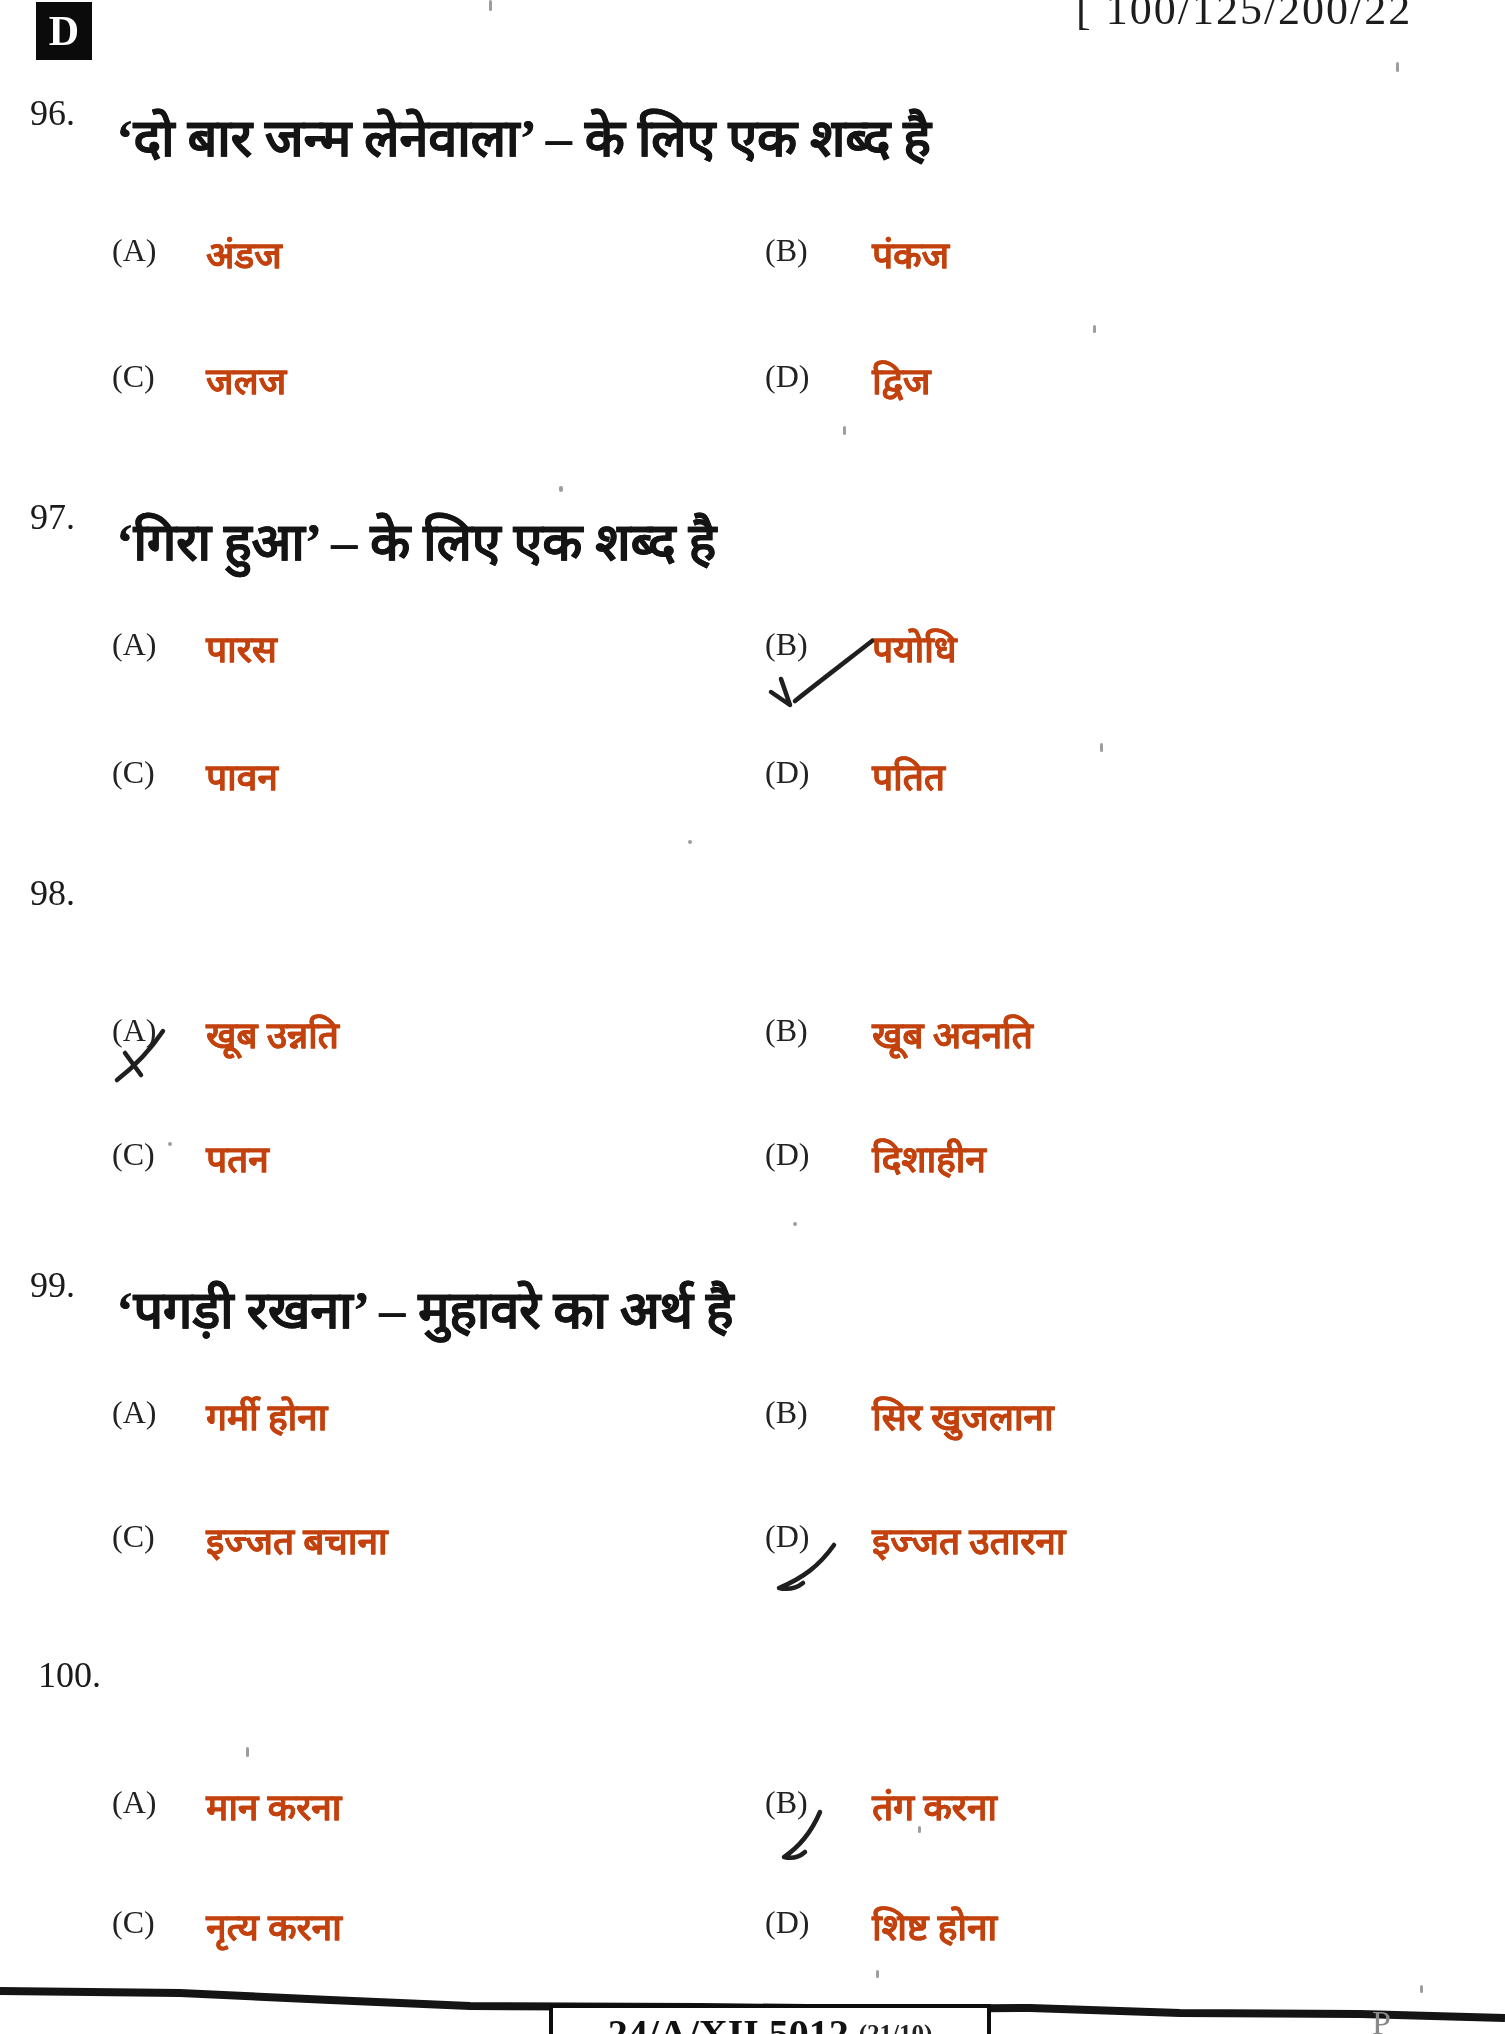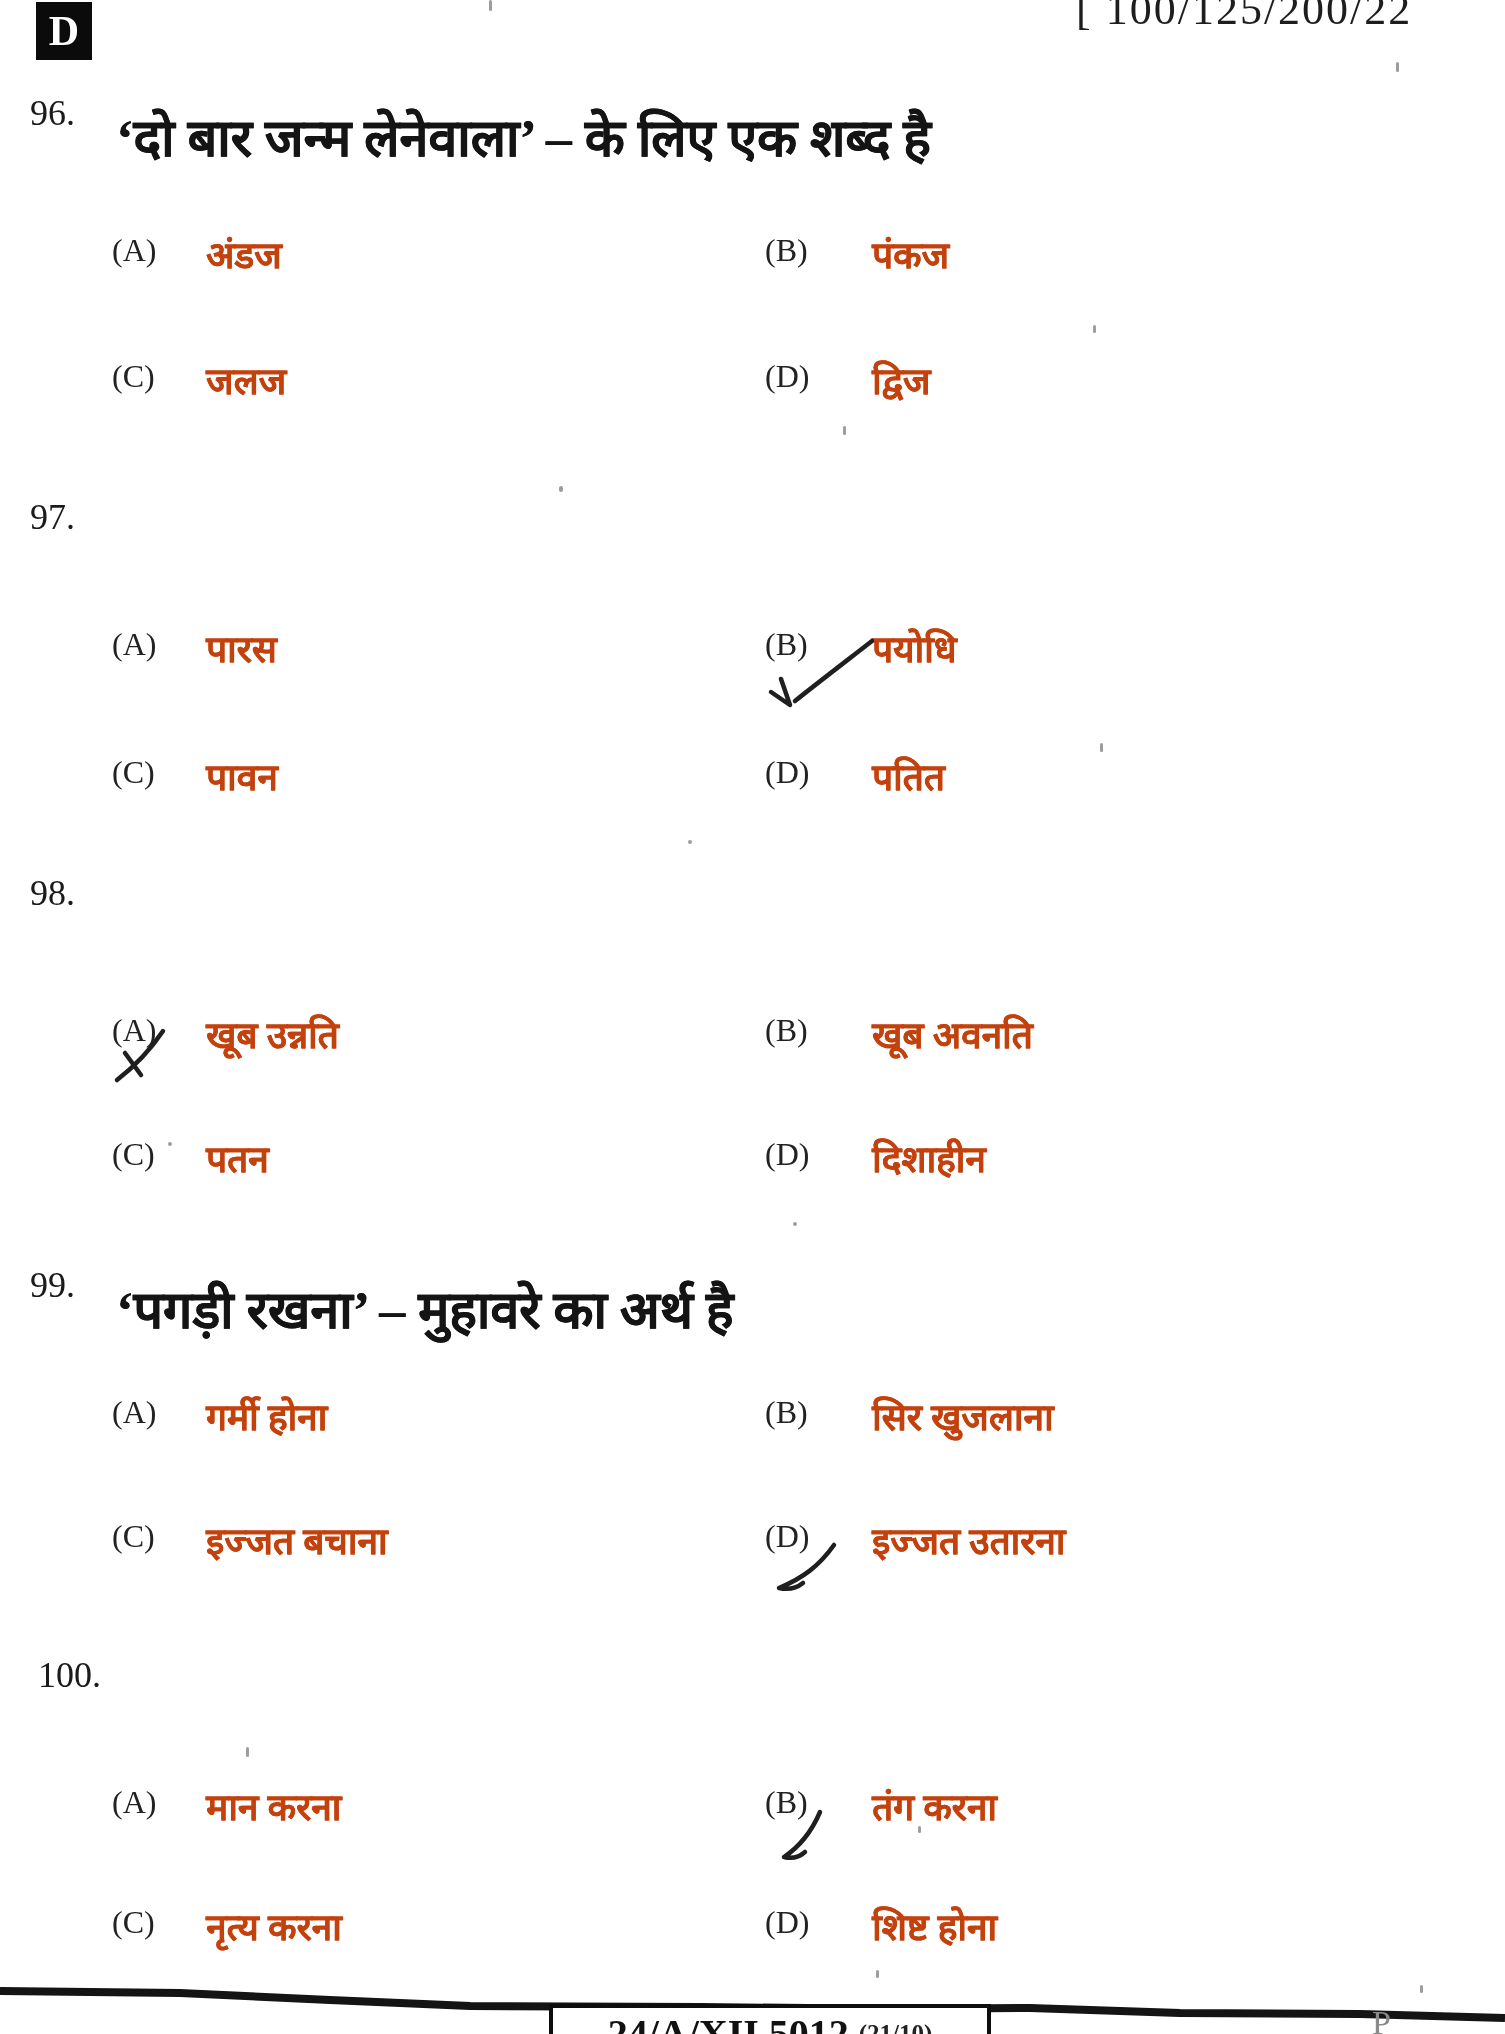--- a/index.html
+++ b/index.html
@@ -85,20 +85,21 @@
   </div>
   <div class="opt-row" style="top:354px">
     <span class="opt-label colA">(C)</span>
     <span class="opt-text colAText">जलज</span>
     <span class="opt-label colB">(D)</span>
     <span class="opt-text colBText">द्विज</span>
   </div>
 
   <div class="q-row" style="top:492px">
     <span class="q-num">97.</span>
+    <span class="q-text">‘गिरा हुआ’ – के लिए एक शब्द है</span>
   </div>
   <div class="opt-row" style="top:622px">
     <span class="opt-label colA">(A)</span>
     <span class="opt-text colAText">पारस</span>
     <span class="opt-label colB">(B)</span>
     <span class="opt-text colBText">पयोधि</span>
   </div>
   <div class="opt-row" style="top:750px">
     <span class="opt-label colA">(C)</span>
     <span class="opt-text colAText">पावन</span>

